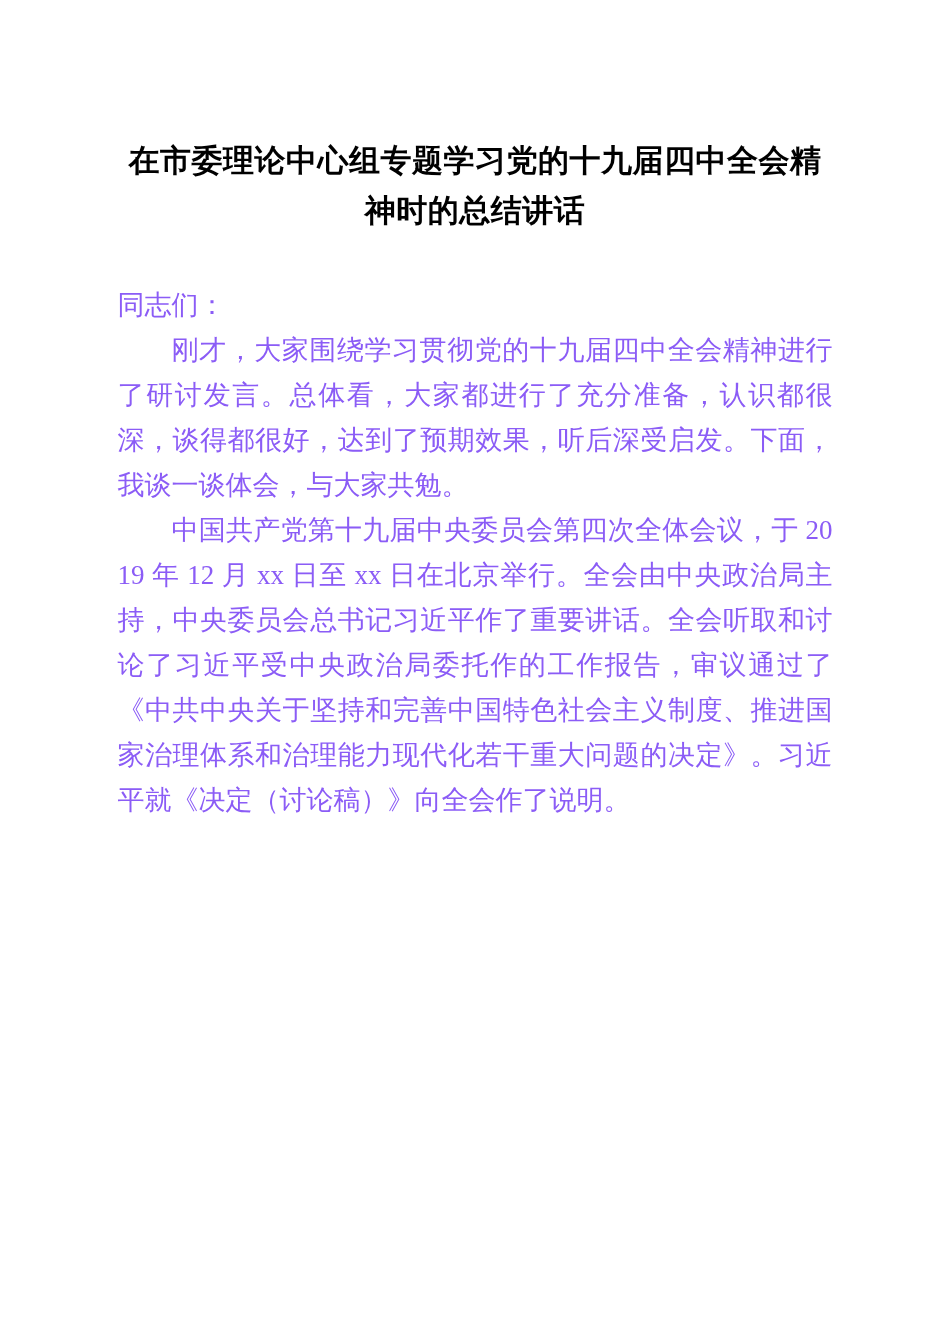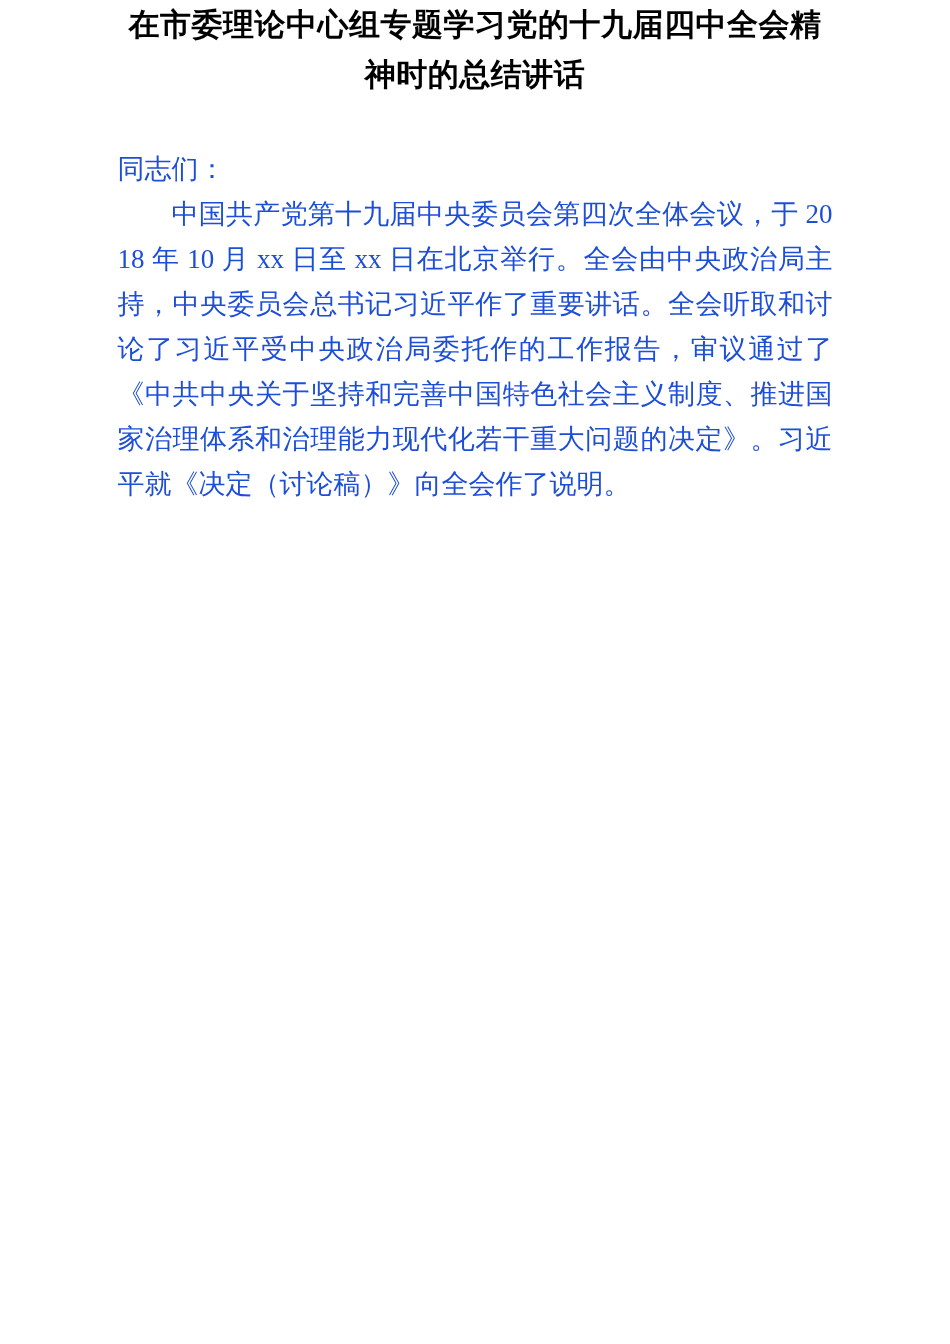--- a/index.html
+++ b/index.html
@@ -10,48 +10,50 @@
   body {
     width: 950px;
     height: 1344px;
     overflow: hidden;
     font-family: "Liberation Serif", "DejaVu Serif", serif;
     color: #000000;
   }
   .page {
     width: 715px;
     margin: 0 auto;
+    padding-top: 136px;
     box-sizing: content-box;
   }
   .doc-title {
     margin: 0 0 47px 0;
     font-size: 31px;
     font-weight: bold;
     line-height: 50px;
     text-align: center;
     letter-spacing: 0.5px;
     color: #000000;
   }
   .doc-body p {
     margin: 0;
     font-size: 27px;
     line-height: 45px;
     text-align: justify;
     text-justify: inter-ideograph;
     text-indent: 2em;
-    color: #1d4ed8;
+    color: #8b5cf6;
     word-break: break-all;
   }
   .doc-body p.no-indent {
     text-indent: 0;
   }
 </style>
 </head>
 <body>
 
 <div class="page">
   <h1 class="doc-title">在市委理论中心组专题学习党的十九届四中全会精神时的总结讲话</h1>
 
   <div class="doc-body">
     <p class="no-indent">同志们：</p>
-    <p>中国共产党第十九届中央委员会第四次全体会议，于 2018 年 10 月 xx 日至 xx 日在北京举行。全会由中央政治局主持，中央委员会总书记习近平作了重要讲话。全会听取和讨论了习近平受中央政治局委托作的工作报告，审议通过了《中共中央关于坚持和完善中国特色社会主义制度、推进国家治理体系和治理能力现代化若干重大问题的决定》。习近平就《决定（讨论稿）》向全会作了说明。</p>
+    <p>刚才，大家围绕学习贯彻党的十九届四中全会精神进行了研讨发言。总体看，大家都进行了充分准备，认识都很深，谈得都很好，达到了预期效果，听后深受启发。下面，我谈一谈体会，与大家共勉。</p>
+    <p>中国共产党第十九届中央委员会第四次全体会议，于 2019 年 12 月 xx 日至 xx 日在北京举行。全会由中央政治局主持，中央委员会总书记习近平作了重要讲话。全会听取和讨论了习近平受中央政治局委托作的工作报告，审议通过了《中共中央关于坚持和完善中国特色社会主义制度、推进国家治理体系和治理能力现代化若干重大问题的决定》。习近平就《决定（讨论稿）》向全会作了说明。</p>
   </div>
 </div>
 
 </body></html>

